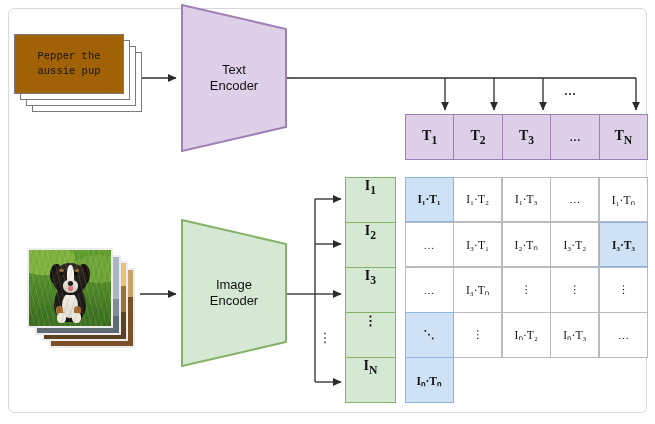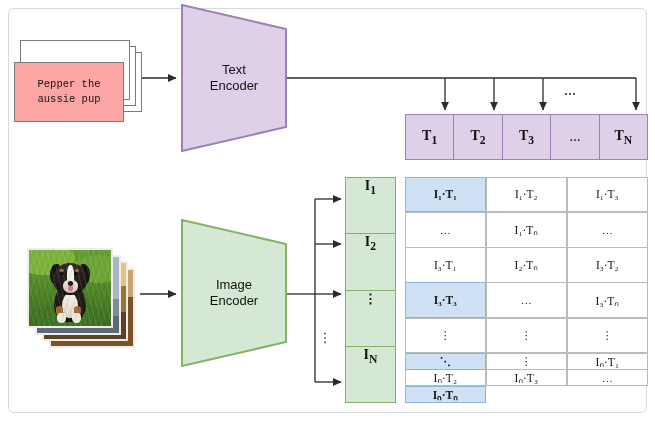--- a/index.html
+++ b/index.html
@@ -34,21 +34,21 @@
   .card {
     position: absolute;
     width: 110px; height: 60px;
     background: #ffffff;
     border: 1px solid #7a7a7a;
     box-sizing: border-box;
   }
   .card.c4 { left: 18px; top: 18px; }
   .card.c3 { left: 12px; top: 12px; }
   .card.c2 { left: 6px;  top: 6px;  }
-  .card.c1 { left: 0px;  top: 0px;  background:#fca5a5; z-index:3;margin-top:28px; }
+  .card.c1 { left: 0px;  top: 0px;  background:#a16207; z-index:3; }
   .card-text {
     position: absolute;
     left: 0; top: 0; right: 0; bottom: 0;
     display: flex; flex-direction: column;
     align-items: center; justify-content: center;
     font-family: "Liberation Mono", "DejaVu Sans Mono", monospace;
     font-size: 10.5px;
     color: #141414;
     line-height: 1.45;
     white-space: pre;
@@ -120,21 +120,21 @@
   }
   .i-cell:first-child { margin-top: 0; }
   .i-cell.vdots { font-size: 13px; }
 
   
   .matrix {
     position: absolute;
     left: 405px; top: 177px;
     width: 243px; height: 226px;
     display: grid;
-    grid-template-columns: repeat(3, 1fr);
+    grid-template-columns: repeat(5, 1fr);
     grid-template-rows: repeat(5, 1fr);
     box-sizing: border-box;
   }
   .m-cell {
     background: #ffffff;
     border: 1px solid #b8bcbf;
     margin: -0.5px 0 0 -0.5px;
     display: flex; align-items: center; justify-content: center;
     font-family: "Liberation Serif", serif;
     font-size: 11.5px;
@@ -367,20 +367,23 @@
       </div>
     </div>
 
   <div class="i-col" id="i-col">
       <div class="i-cell">
         <span>I<sub>1</sub></span>
       </div>
       <div class="i-cell">
         <span>I<sub>2</sub></span>
       </div>
+      <div class="i-cell">
+        <span>I<sub>3</sub></span>
+      </div>
       <div class="i-cell vdots">⋮</div>
       <div class="i-cell">
         <span>I<sub>N</sub></span>
       </div>
     </div>
 
   <div class="matrix" id="matrix">
       <div class="m-cell hl">I₁·T₁</div>
       <div class="m-cell">I₁·T₂</div>
       <div class="m-cell">I₁·T₃</div>
@@ -391,19 +394,18 @@
       <div class="m-cell">I₂·Tₙ</div>
       <div class="m-cell">I₃·T₂</div>
       <div class="m-cell hl">I₃·T₃</div>
       <div class="m-cell dots">…</div>
       <div class="m-cell">I₃·Tₙ</div>
       <div class="m-cell dots">⋮</div>
       <div class="m-cell dots">⋮</div>
       <div class="m-cell dots">⋮</div>
       <div class="m-cell hl dots">⋱</div>
       <div class="m-cell dots">⋮</div>
-      <div class="m-cell">Iₙ·T₁</div>
       <div class="m-cell">Iₙ·T₂</div>
       <div class="m-cell">Iₙ·T₃</div>
       <div class="m-cell dots">…</div>
       <div class="m-cell hl">Iₙ·Tₙ</div>
     </div>
 </div>
 
 </body></html>

